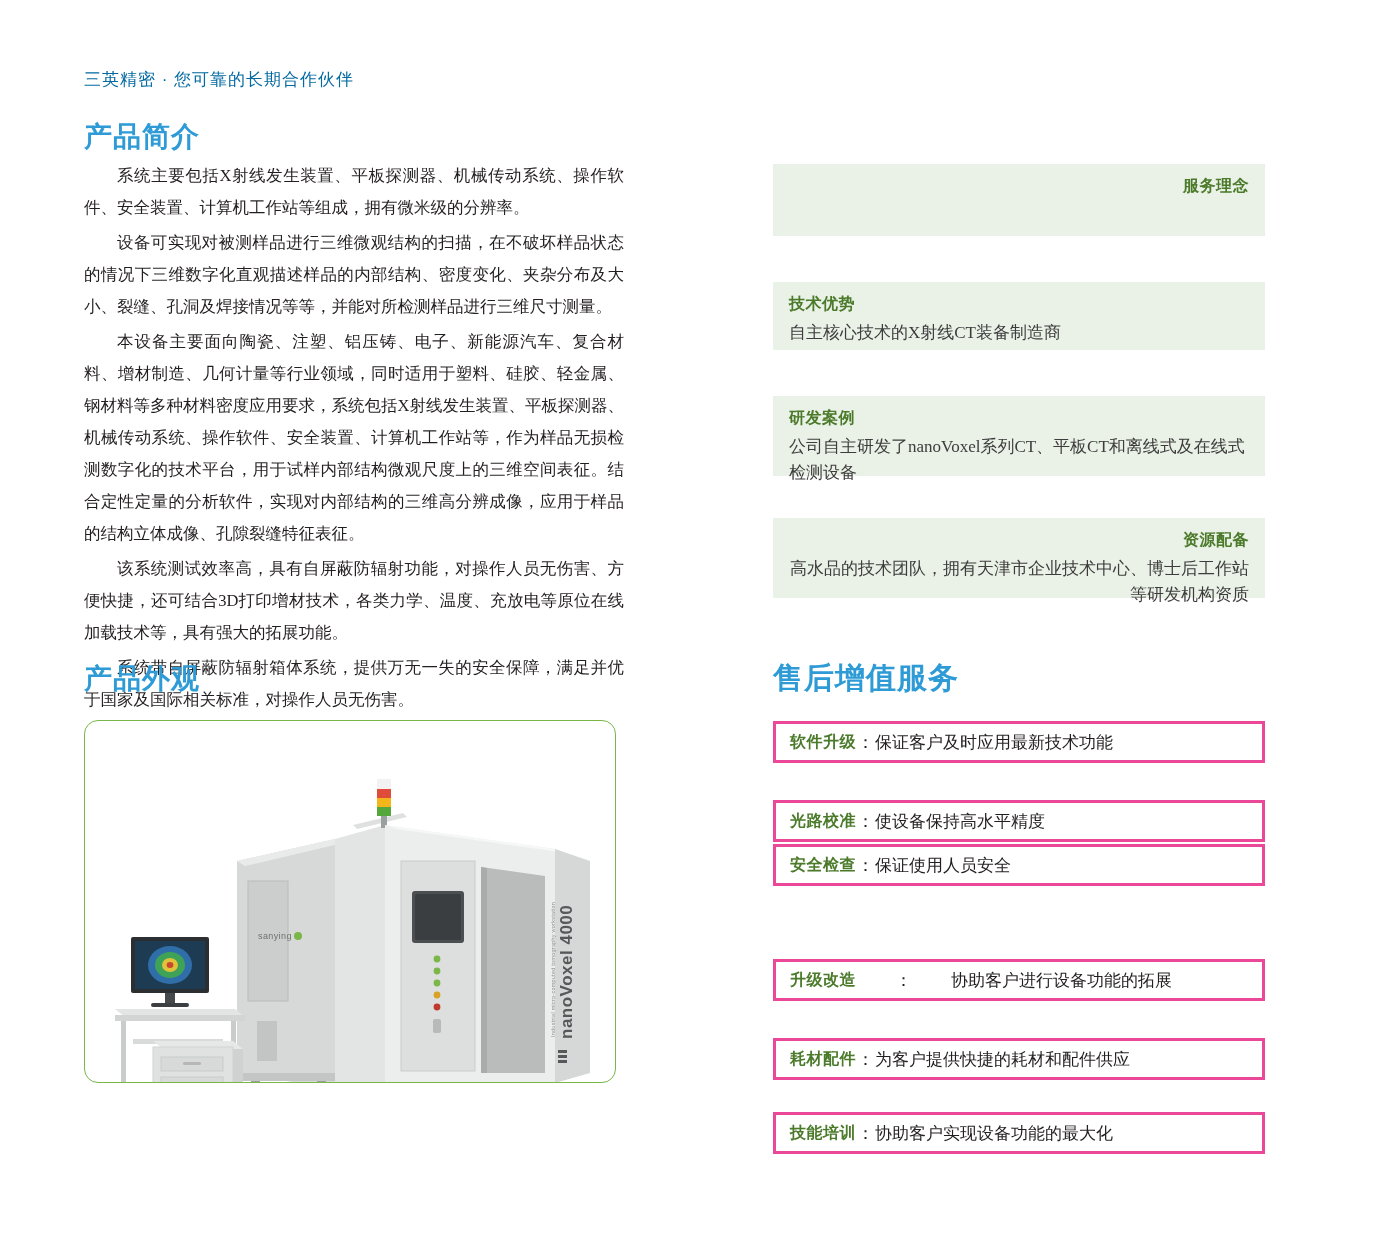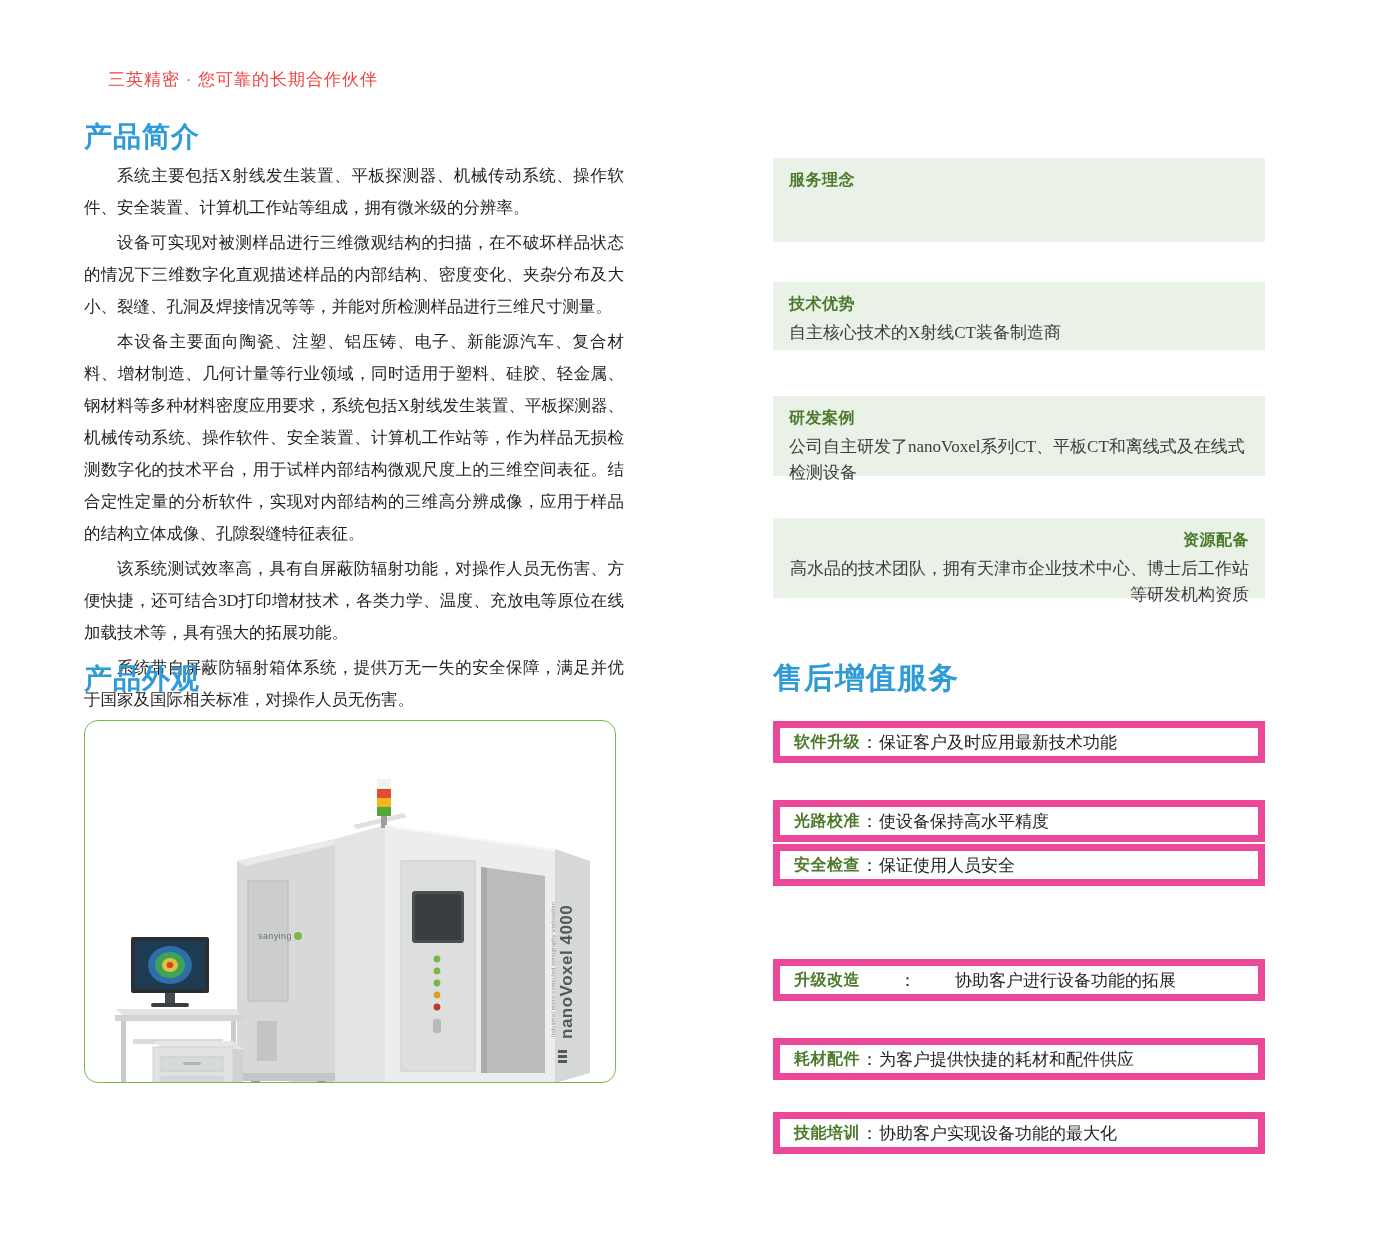--- a/index.html
+++ b/index.html
@@ -21,22 +21,21 @@
   }
 
   
   .tagline {
     position: absolute;
     left: 84px;
     top: 68px;
     font-family: "Liberation Sans", sans-serif;
     font-size: 17px;
     letter-spacing: 1px;
-    color: #ef4444;
-    margin-left: 24px;
+    color: #0369a1;
   }
 
   
   .section-title {
     font-family: "Liberation Sans", sans-serif;
     font-weight: bold;
     color: #2e9bd6;
     letter-spacing: 1px;
   }
   #intro-title {
@@ -103,32 +102,32 @@
     color: #4a7a2a;
     margin-bottom: 5px;
     letter-spacing: .5px;
   }
   .info-card .ic-text {
     font-family: "Liberation Serif", serif;
     font-size: 17px;
     line-height: 26px;
     color: #3d3d3d;
   }
-  #card-0 { top: 158px; height: 84px; }
+  #card-0 { top: 164px; height: 72px; text-align: right; }
   #card-1 { top: 282px; height: 68px; }
   #card-2 { top: 396px; height: 80px; }
   #card-3 { top: 518px; height: 80px; text-align: right; }
 
   
   .svc-row {
     position: absolute;
     left: 773px;
     width: 492px;
     height: 42px;
-    border: 7px solid #ec4899;
+    border: 3px solid #ec4899;
     box-sizing: border-box;
     display: flex;
     align-items: center;
     padding-left: 14px;
     background: #fff;
   }
   .svc-row .svc-label {
     font-family: "Liberation Sans", sans-serif;
     font-weight: bold;
     font-size: 16px;

